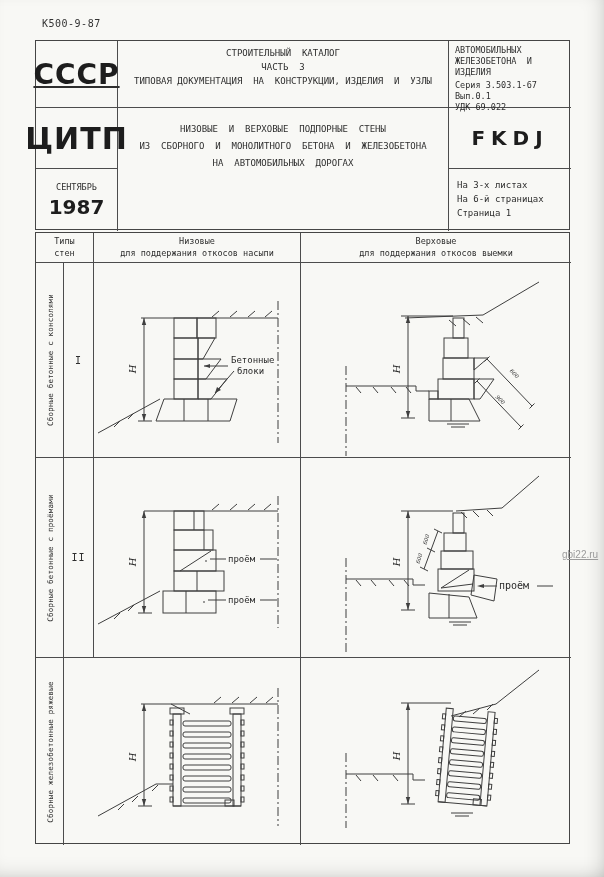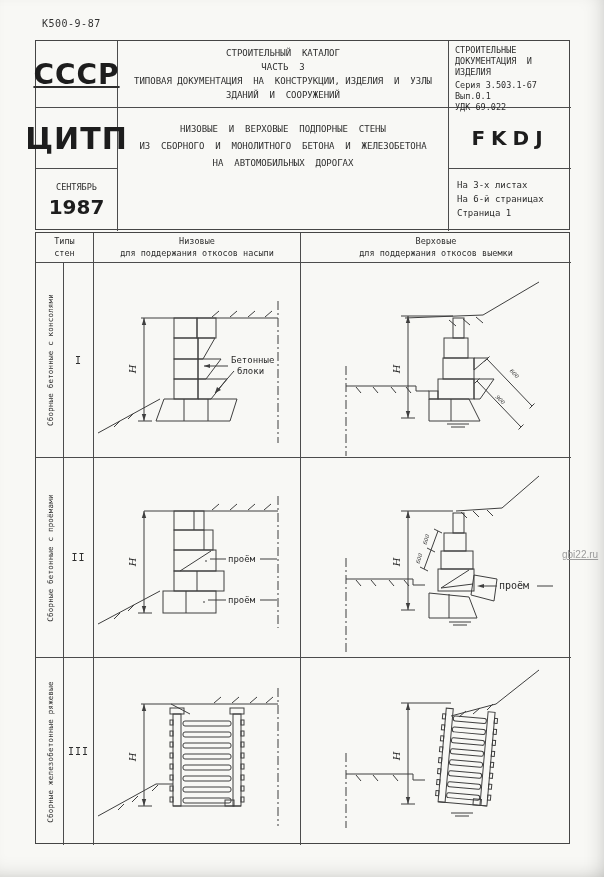--- a/index.html
+++ b/index.html
@@ -57,31 +57,30 @@
     </div>
     <div class="abs br center" style="left:0;top:128px;width:82px;height:62px;padding-top:12px;">
       <div class="sm" style="font-size:8.5px;">СЕНТЯБРЬ</div>
       <div class="big" style="font-size:20px;margin-top:1px;">1987</div>
     </div>
 
     <div class="abs br bb center" style="left:82px;top:0;width:331px;height:67px;padding-top:6px;">
       <div class="sm pre">СТРОИТЕЛЬНЫЙ  КАТАЛОГ</div>
       <div class="sm pre">ЧАСТЬ  3</div>
       <div class="sm pre">ТИПОВАЯ ДОКУМЕНТАЦИЯ  НА  КОНСТРУКЦИИ, ИЗДЕЛИЯ  И  УЗЛЫ</div>
-      <div class="sm pre">ЗДАНИЙ  И  СООРУЖЕНИЙ</div>
     </div>
     <div class="abs br center" style="left:82px;top:67px;width:331px;height:123px;padding-top:13px;">
       <div class="sm pre" style="line-height:1.9;">НИЗОВЫЕ  И  ВЕРХОВЫЕ  ПОДПОРНЫЕ  СТЕНЫ</div>
       <div class="sm pre" style="line-height:1.9;">ИЗ  СБОРНОГО  И  МОНОЛИТНОГО  БЕТОНА  И  ЖЕЛЕЗОБЕТОНА</div>
       <div class="sm pre" style="line-height:1.9;text-align:center;">НА  АВТОМОБИЛЬНЫХ  ДОРОГАХ</div>
     </div>
 
     <div class="abs bb" style="left:413px;top:0;width:122px;height:67px;padding:4px 0 0 6px;">
-      <div class="xs pre">СТРОИТЕЛЬНЫЕ</div>
-      <div class="xs pre">ДОКУМЕНТАЦИЯ  И</div>
+      <div class="xs pre">АВТОМОБИЛЬНЫХ</div>
+      <div class="xs pre">ЖЕЛЕЗОБЕТОНА  И</div>
       <div class="xs pre">ИЗДЕЛИЯ</div>
       <div class="xs pre" style="margin-top:2px;">Серия 3.503.1-67</div>
       <div class="xs pre">Вып.0.1</div>
       <div class="xs pre">УДК 69.022</div>
     </div>
     <div class="abs bb flexc" style="left:413px;top:67px;width:122px;height:61px;">
       <span class="big" style="font-size:20px;letter-spacing:6px;">FKDJ</span>
     </div>
     <div class="abs" style="left:413px;top:128px;width:122px;height:62px;padding:10px 0 0 8px;">
       <div class="sm pre">На 3-х листах</div>
@@ -279,23 +278,20 @@
           <line x1="236" y1="128" x2="252" y2="128"></line>
           <line x1="148" y1="164" x2="170" y2="164"></line>
             <line x1="152" y1="167" x2="166" y2="167"></line>
         </svg>
       </div>
     </div>
 
     <div class="abs" style="left:0;top:425px;width:535px;height:187px;">
       <div class="abs br" style="left:0;top:0;width:28px;height:100%;">
         <span class="vlabel">Сборные железобетонные ряжевые</span>
-      </div>
-      <div class="abs br flexc numcell" style="left:28px;top:0;width:30px;height:100%;">
-        <span>III</span>
       </div>
 
       <div class="abs br" style="left:58px;top:0;width:207px;height:100%;">
         <svg width="207" height="187" viewBox="0 0 207 187">
           <line x1="47" y1="46" x2="184" y2="46"></line>
           <line x1="77" y1="46" x2="96" y2="56"></line>
           <line x1="120" y1="45" x2="127" y2="39"></line>
             <line x1="138" y1="45" x2="145" y2="39"></line>
           <line x1="156" y1="45" x2="163" y2="39"></line>
             <line x1="172" y1="45" x2="179" y2="39"></line>

